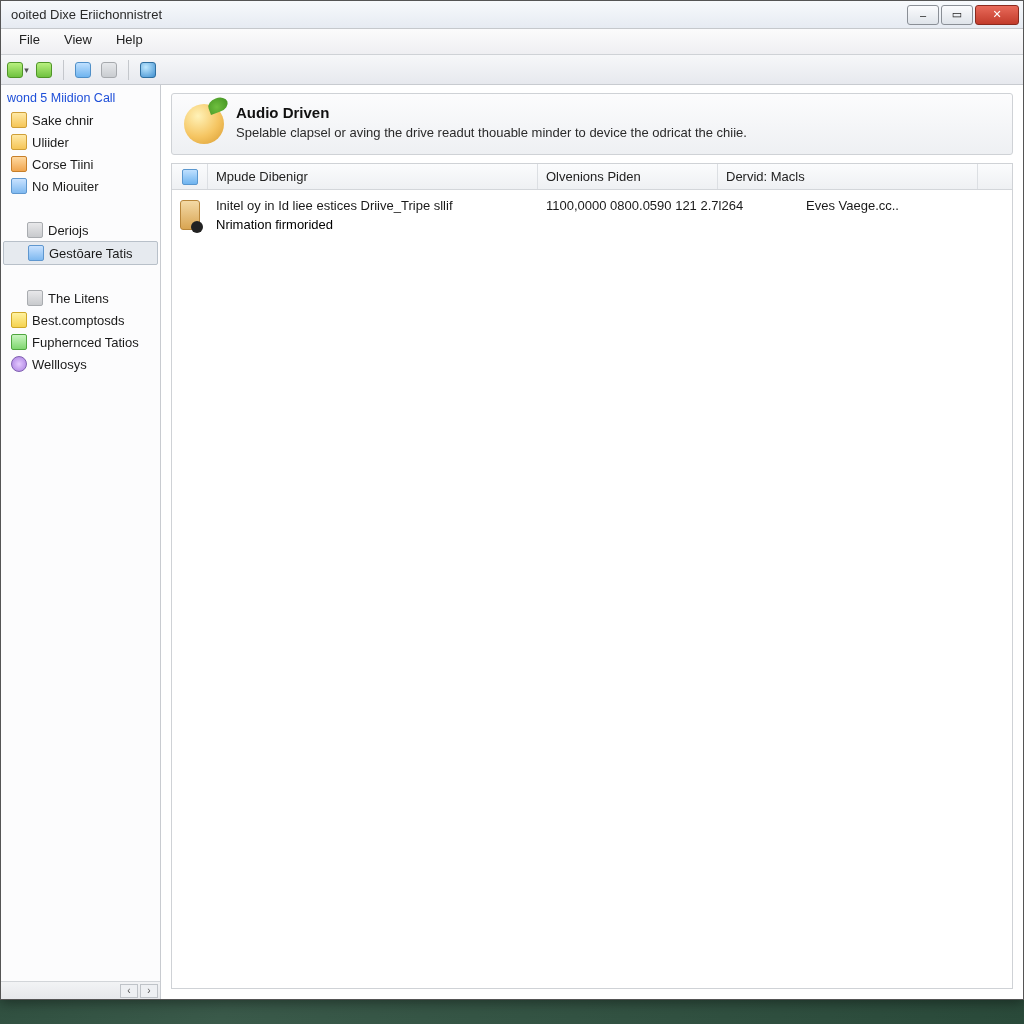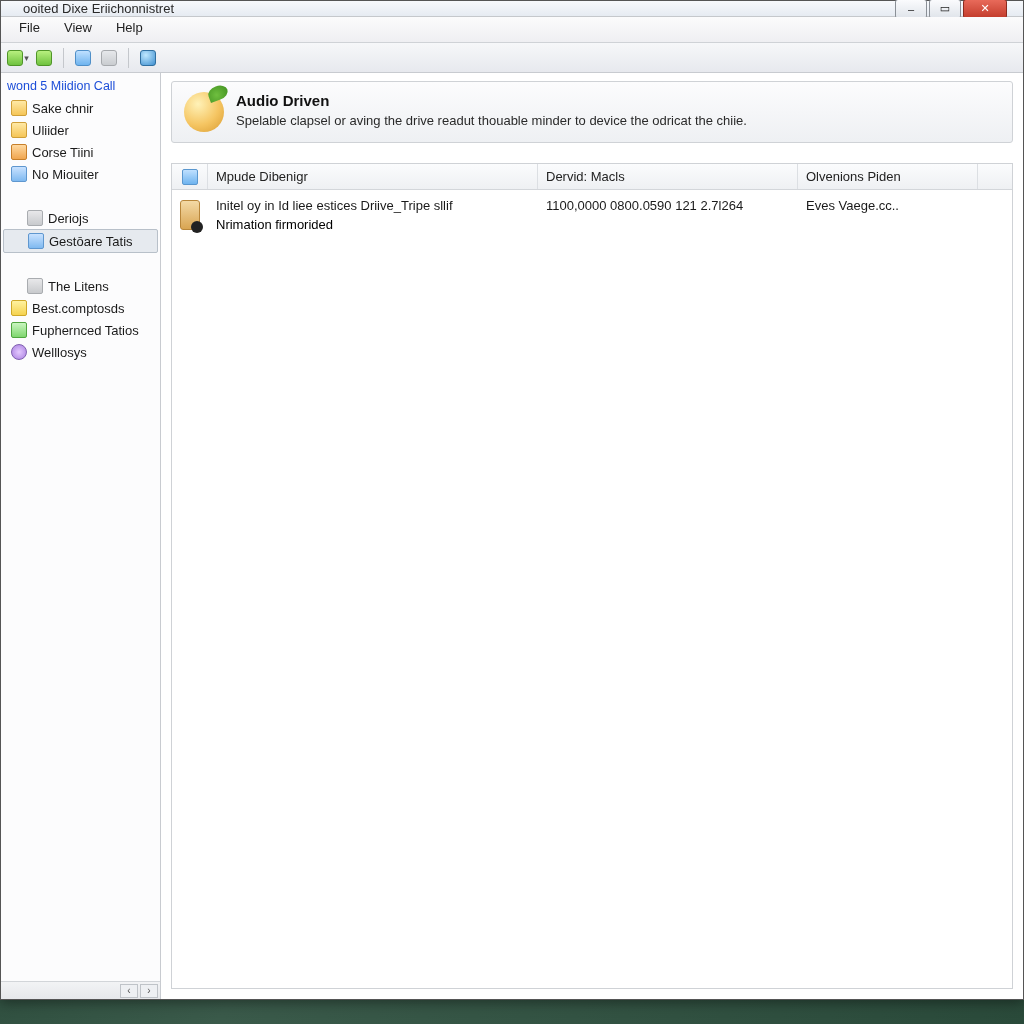--- a/index.html
+++ b/index.html
@@ -1,20 +1,20 @@
 <!DOCTYPE html>
 <html><head>
 <meta charset="utf-8">
 <style>
   * { box-sizing: border-box; margin: 0; padding: 0; }
   html, body { width: 1024px; height: 1024px; overflow: hidden; font-family: "Segoe UI", Tahoma, sans-serif; font-size: 13px; }
   body { background: linear-gradient(120deg,#1a3a2a,#3a5a4a,#2a4a3a); display:flex; align-items:flex-start; justify-content:center; }
   .window { width: 1024px; height: 1000px; background:#fff; border:1px solid #555; box-shadow:0 3px 12px rgba(0,0,0,.4); display:flex; flex-direction:column; }
   
-  .titlebar { height:16px; background:linear-gradient(#f7f9fc,#e6ebf2); border-bottom:1px solid #c5c8cc; display:flex; align-items:center; padding:0 16px; }
+  .titlebar { height:28px; background:linear-gradient(#f7f9fc,#e6ebf2); border-bottom:1px solid #c5c8cc; display:flex; align-items:center; padding:0 4px; }
   .titlebar .title { flex:1; color:#2a2a2a; font-size:13px; padding-left:6px; }
   .win-btns { display:flex; gap:2px; }
   .win-btn { width:32px; height:20px; border:1px solid #8a8f96; background:linear-gradient(#fafbfd,#dfe4ea); border-radius:3px; display:flex; align-items:center; justify-content:center; font-size:11px; color:#222; cursor:default; }
   .win-btn.close { background:linear-gradient(#e86a5a,#c23b2b); border-color:#8a2a1e; color:#fff; width:44px; }
   
   .menubar { height:26px; background:linear-gradient(#fbfbfc,#efeff2); border-bottom:1px solid #cfd2d6; display:flex; align-items:flex-start; padding:0 8px; gap:4px; }
   .menubar span { padding:3px 10px; color:#222; border-radius:3px; }
   
   .toolbar { height:30px; background:linear-gradient(#f6f7f9,#e7e9ee); border-bottom:1px solid #c8cbd0; display:flex; align-items:center; padding:0 6px; gap:4px; }
   .tb-sep { width:1px; height:20px; background:#c4c7cc; margin:0 4px; }
@@ -26,21 +26,21 @@
   .sidebar { width:160px; border-right:1px solid #c8cbd0; background:#fcfcfd; display:flex; flex-direction:column; }
   .tree { flex:1; overflow:hidden; padding-top:2px; }
   .tree-head { font-size:12.5px; padding:4px 6px; color:#1d4ed8; white-space:nowrap; overflow:hidden; }
   .tree-item { display:flex; align-items:center; gap:5px; padding:3px 4px 3px 10px; font-size:13px; color:#1a1a1a; white-space:nowrap; cursor:default; }
   .tree-item.indent { padding-left:26px;margin-top:22px; }
   .tree-item.selected { background:#e6eaef; border:1px solid #b8c0c9; border-radius:2px; margin:0 2px; padding-left:24px; }
   .sb-bottom { height:18px; border-top:1px solid #d2d5d9; background:linear-gradient(#f2f3f5,#e6e8eb); display:flex; align-items:center; }
   .sb-scroll-left { width:18px; height:14px; border:1px solid #bfc3c8; background:#eef0f3; margin-left:auto; display:flex; align-items:center; justify-content:center; font-size:10px; color:#555;}
   .sb-scroll-right { width:18px; height:14px; border:1px solid #bfc3c8; background:#eef0f3; margin-right:2px; margin-left:2px; display:flex; align-items:center; justify-content:center; font-size:10px; color:#555;}
   
-  .main { flex:1; display:flex; flex-direction:column; padding:8px 10px 10px 10px; gap:20px; }
+  .main { flex:1; display:flex; flex-direction:column; padding:8px 10px 10px 10px; gap:8px; }
   .panel-head { border:1px solid #cfd2d6; background:linear-gradient(#fcfcfd,#eef0f3); border-radius:3px; padding:10px 12px; display:flex; gap:12px; align-items:flex-start; }
   .panel-head .big-icon { width:40px; height:40px; border-radius:20px; background:radial-gradient(circle at 35% 30%,#fff2b8,#f5c562 55%,#d89a2f); position:relative; flex:none; }
   .panel-head .leaf { position:absolute; top:-6px; right:-4px; width:20px; height:14px; background:radial-gradient(circle at 40% 60%,#6fbf3f,#3f8f1f); border-radius:50% 50% 50% 0; transform:rotate(-20deg); }
   .panel-head h2 { font-size:15px; font-weight:700; color:#111; margin-bottom:4px; }
   .panel-head p { font-size:13px; color:#2a2a2a; }
   .listwrap { flex:1; border:1px solid #cfd2d6; background:#fff; display:flex; flex-direction:column; overflow:hidden; }
   .cols { display:flex; height:26px; background:linear-gradient(#fbfcfd,#eef0f3); border-bottom:1px solid #d3d6da; }
   .col { display:flex; align-items:center; padding:0 8px; font-size:13px; color:#222; border-right:1px solid #dcdfe3; }
   .col.c0 { width:36px; justify-content:center; padding:0; }
   .col.c1 { width:330px; }
@@ -177,22 +177,22 @@
           <p>Spelable clapsel or aving the drive readut thouable minder to device the odricat the chiie.</p>
         </div>
       </div>
 
       <div class="listwrap">
         <div class="cols">
           <div class="col c0">
               <span class="hicon"></span>
             </div>
           <div class="col c1">Mpude Dibenigr</div>
+          <div class="col c3">Olvenions Piden</div>
           <div class="col c2">Dervid: Macls</div>
-          <div class="col c3">Olvenions Piden</div>
           <div class="col cend"></div>
         </div>
 
         <div class="row">
           <div class="cell ic">
             <div class="item-icon"></div>
           </div>
           <div class="cell c1">
             <div>Initel oy in Id liee estices Driive_Tripe sllif</div>
             <div class="sub">Nrimation firmorided</div>

